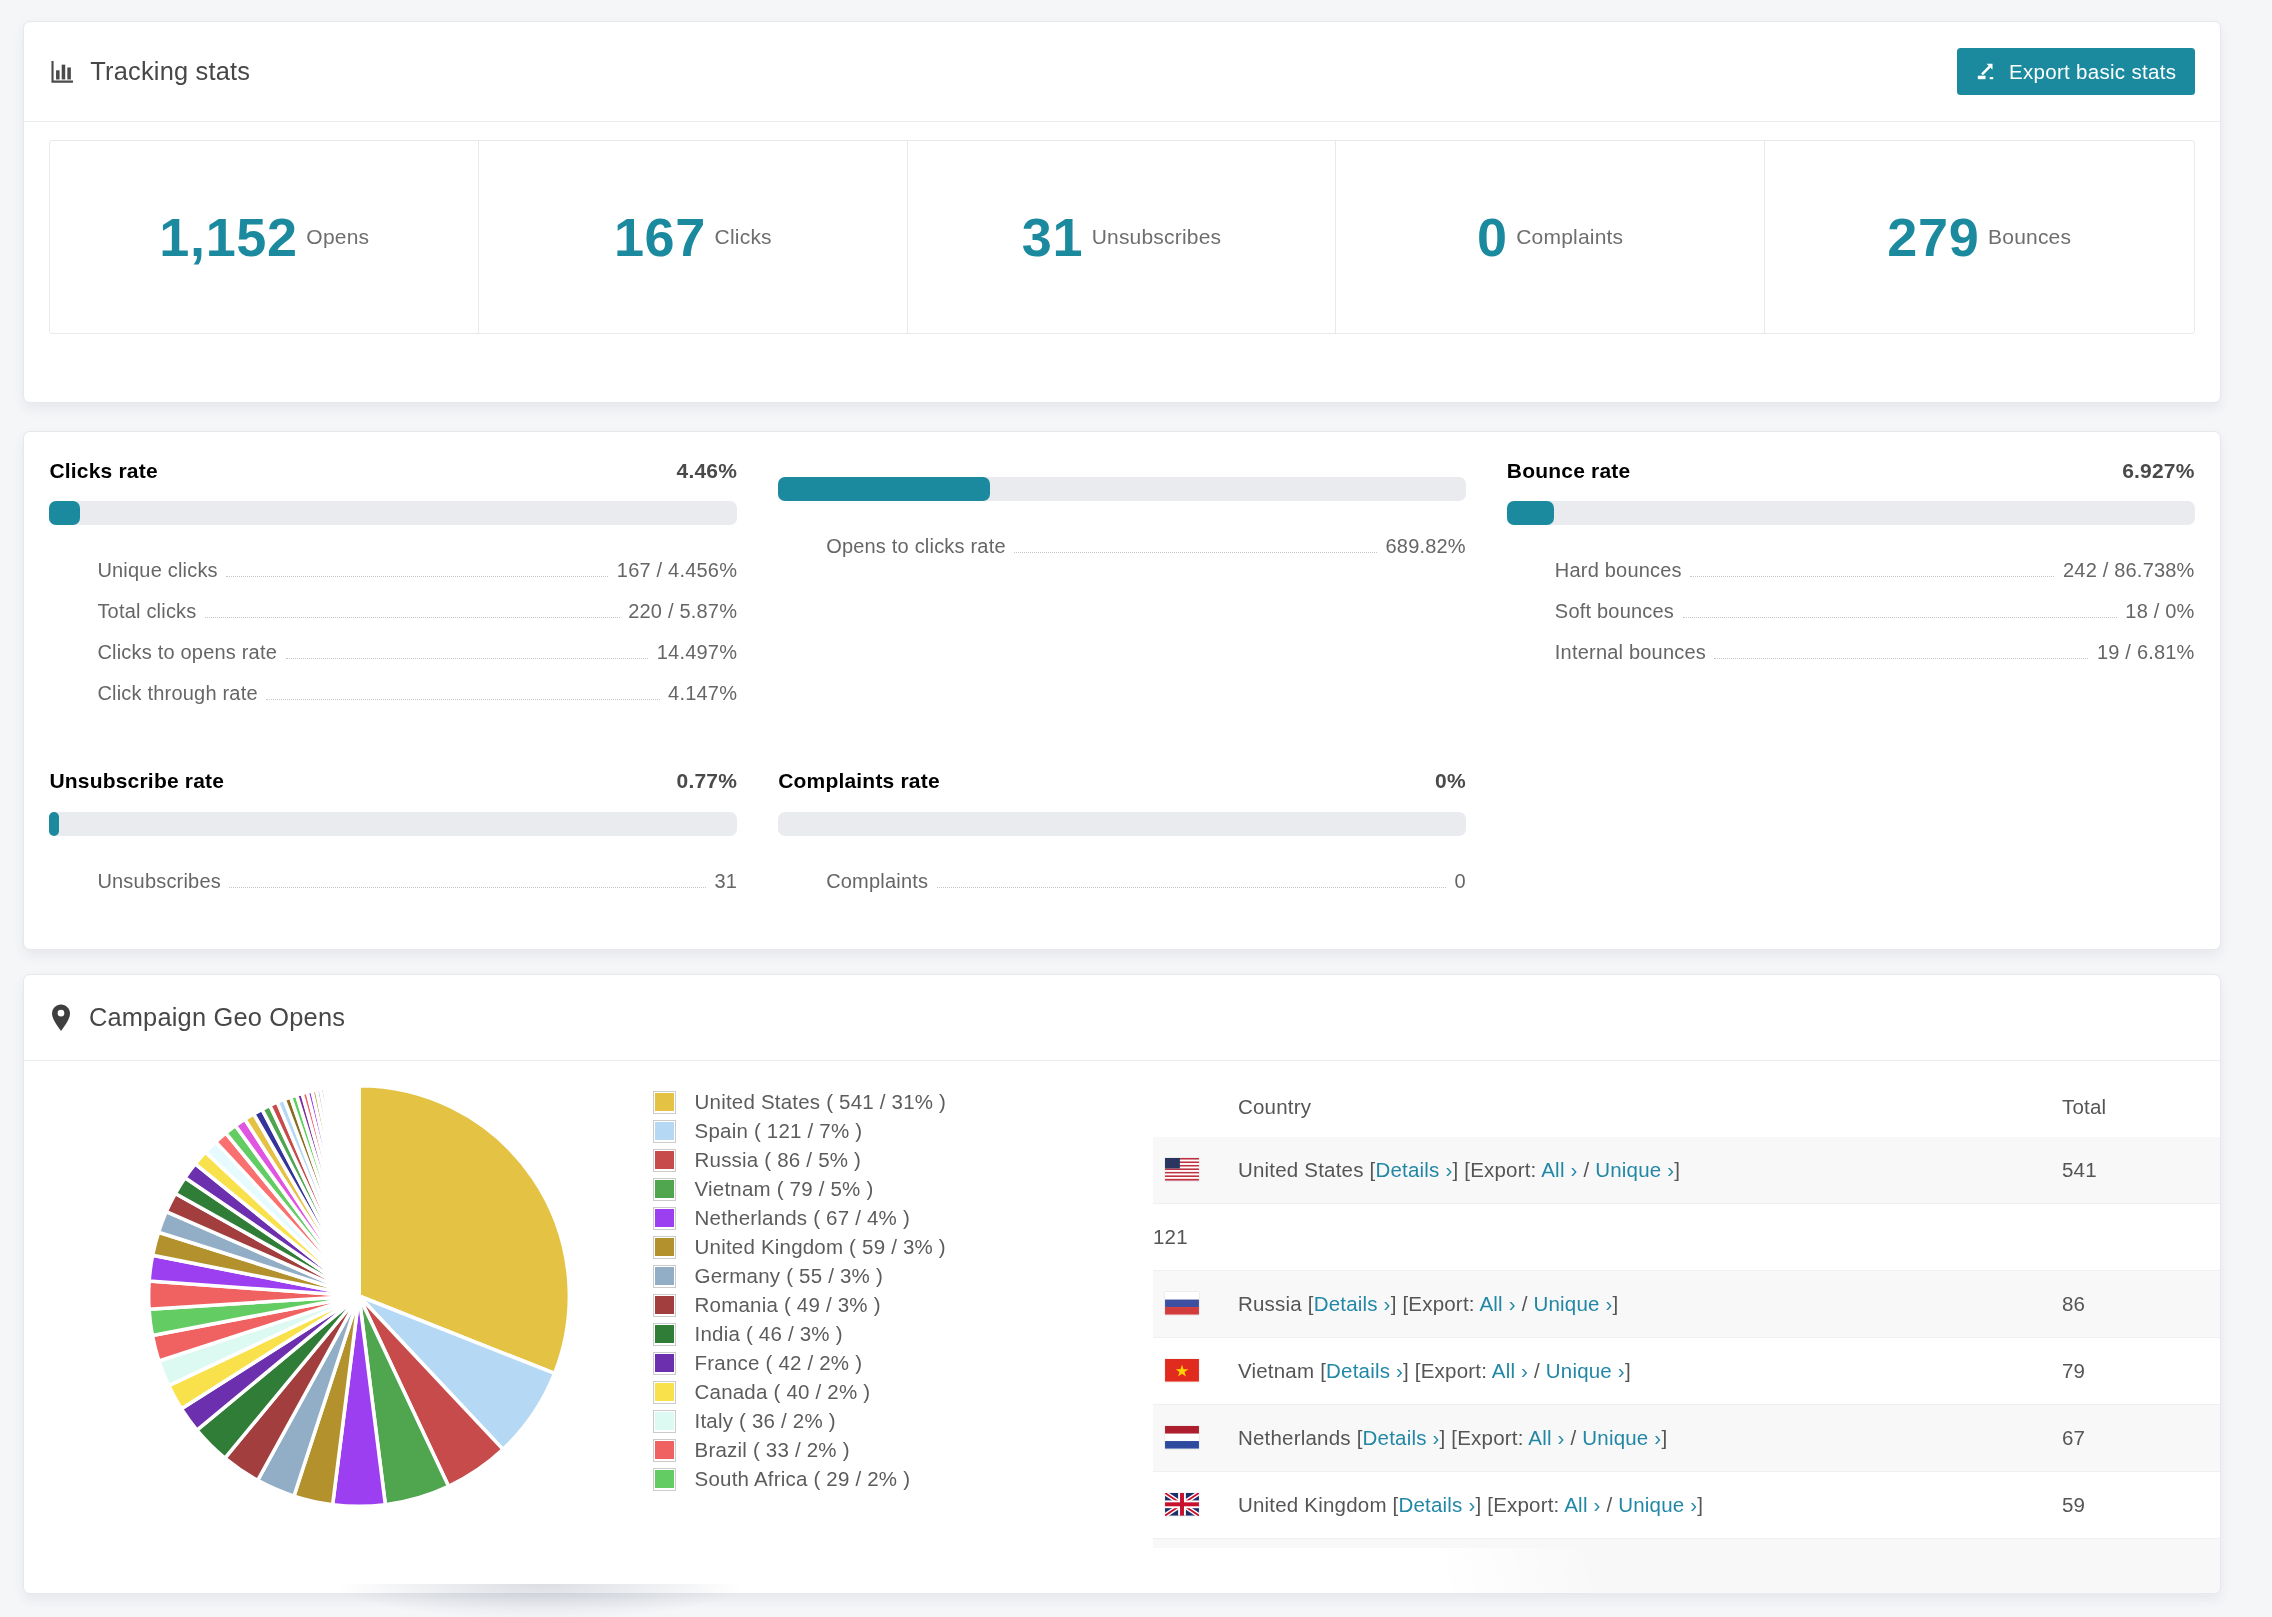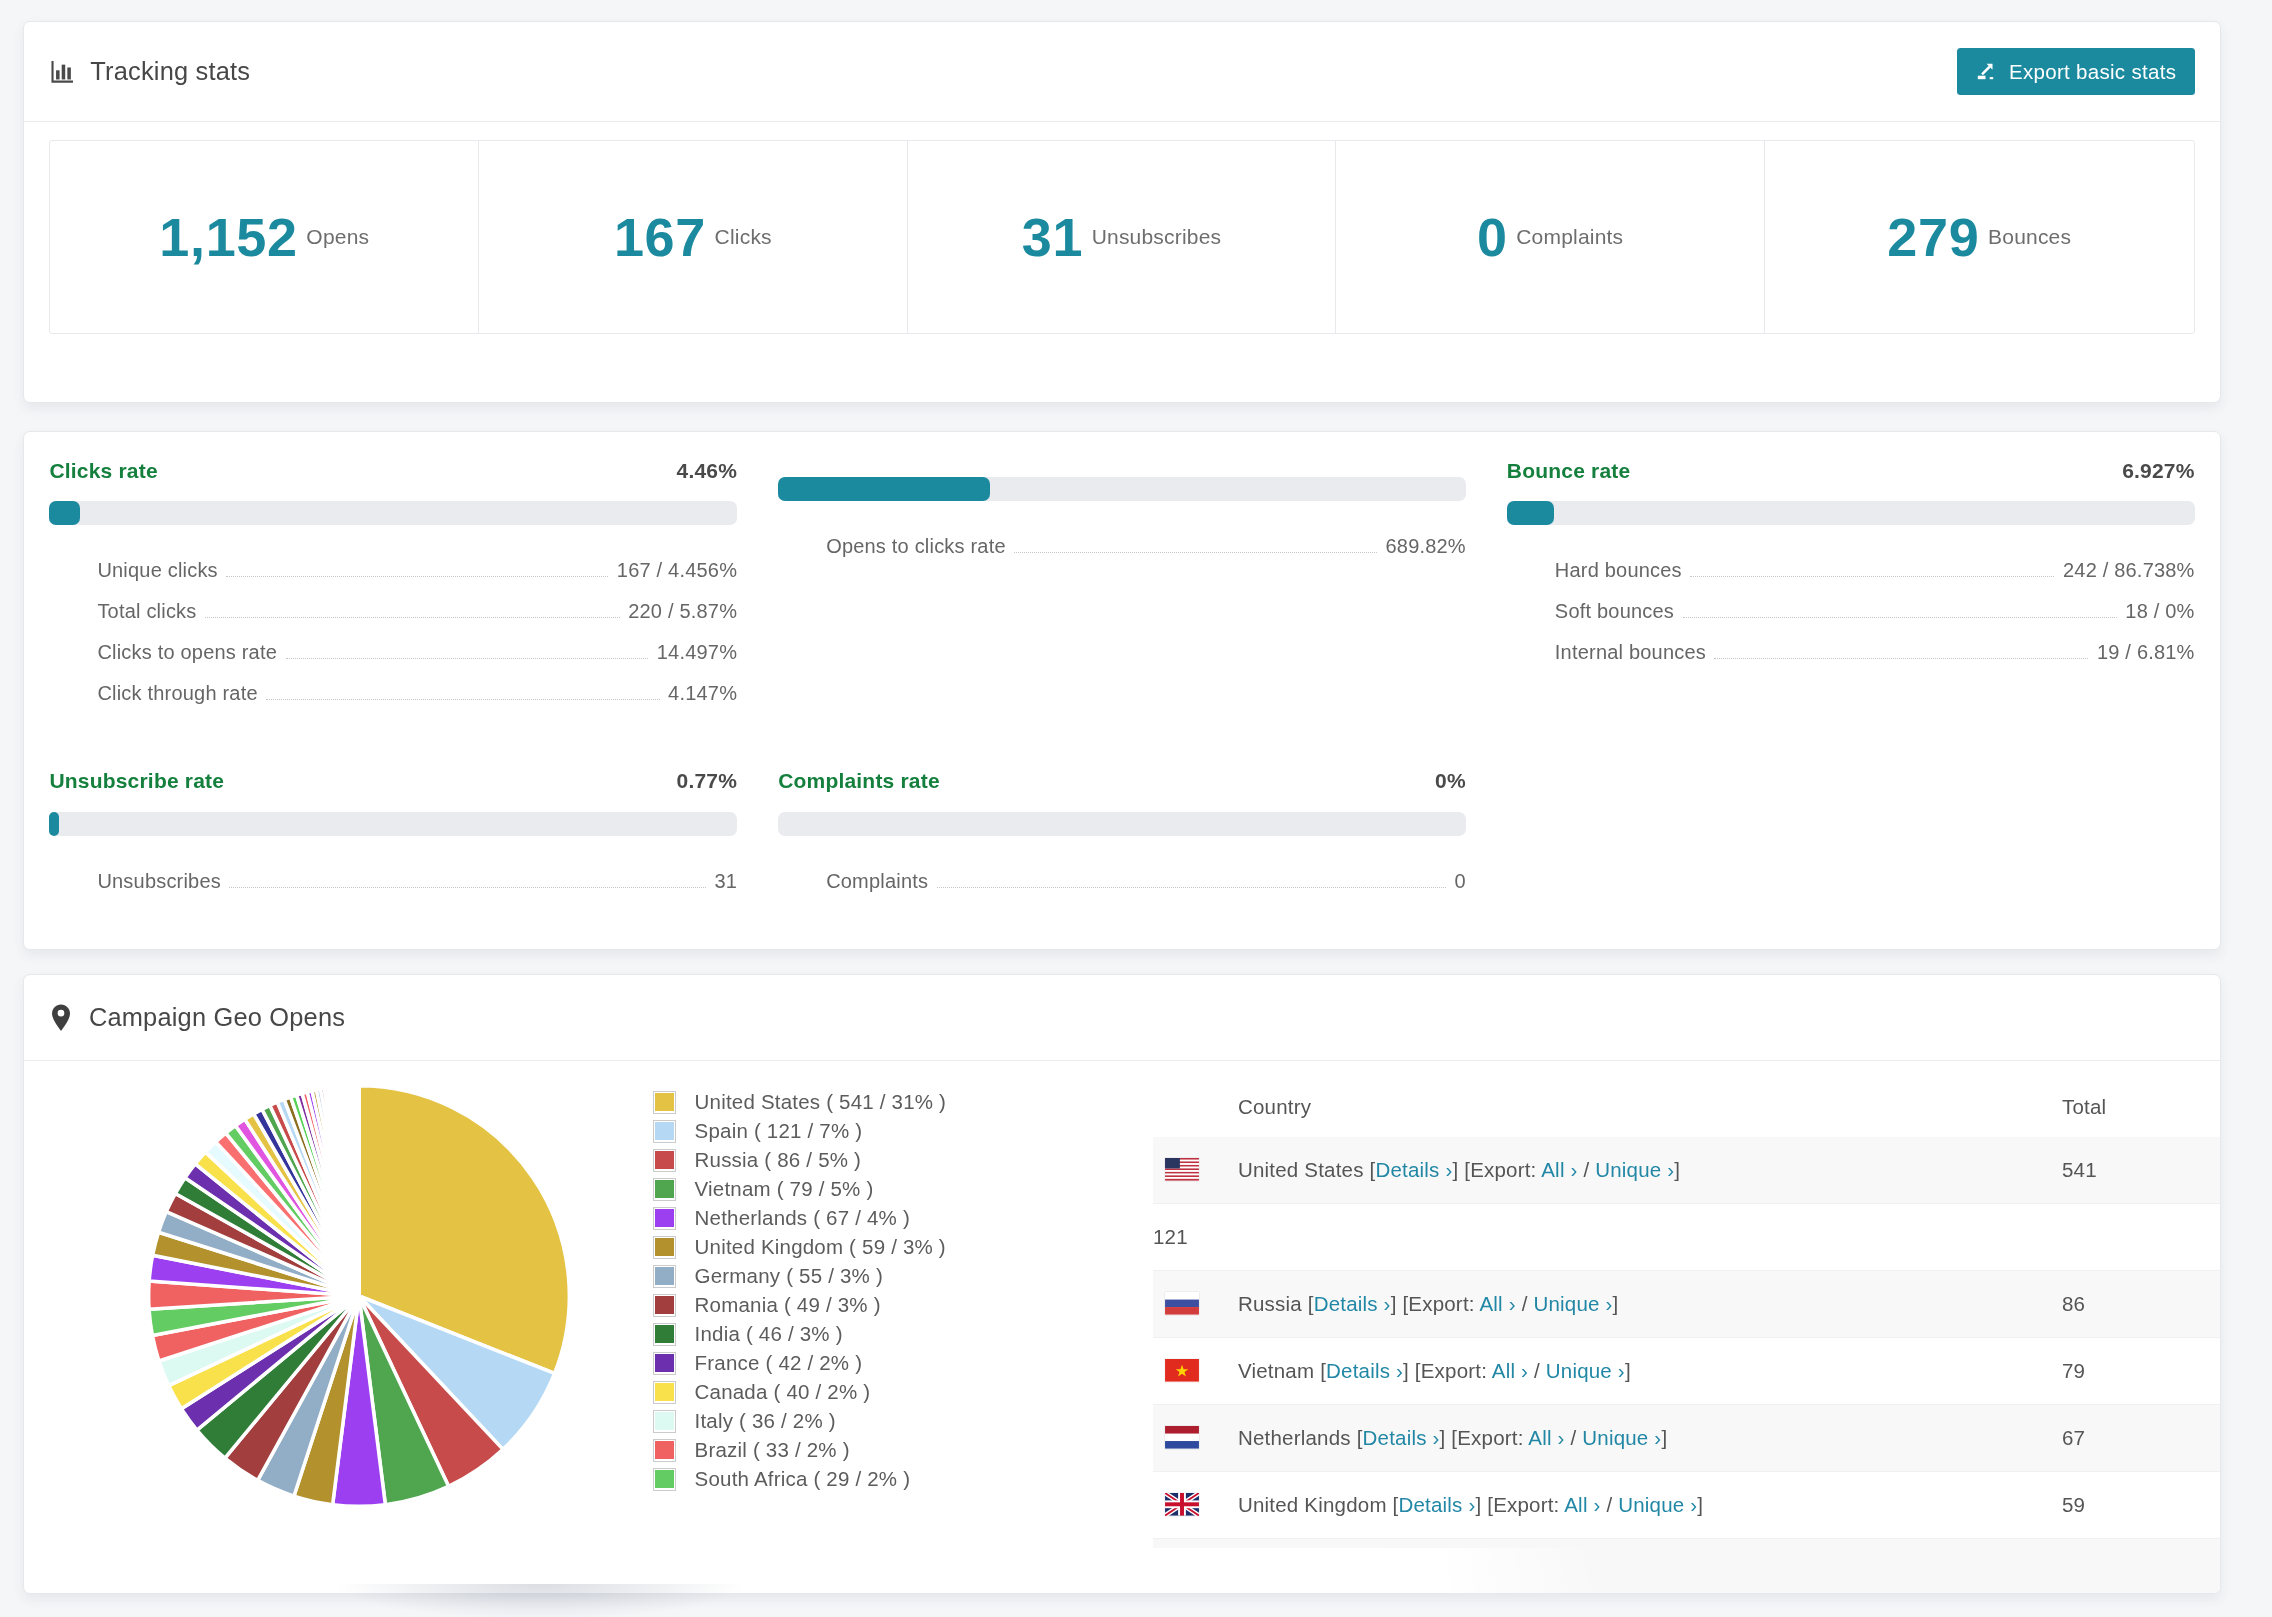--- a/index.html
+++ b/index.html
@@ -41,21 +41,21 @@
   }
   .stat-box:last-child{border-right:none;}
   .stat-value{font-size:54px;font-weight:700;color:#1b8a9e;letter-spacing:0.7px;}
   .stat-label{font-size:21px;color:#6e6e6e;}
   
   .rates-grid{
     padding:27px 25.4px;display:grid;grid-template-columns:repeat(3,1fr);
     column-gap:41px;row-gap:49px;
   }
   .rate-head{display:flex;justify-content:space-between;align-items:baseline;}
-  .rate-title{font-size:21px;font-weight:700;color:#15803d;}
+  .rate-title{font-size:21px;font-weight:700;color:#000000;}
   .rate-value{font-size:21px;font-weight:700;color:#4a4a4a;}
   .bar{margin-top:18.4px;height:24px;background:#e9ebef;border-radius:7px;}
   .fill{height:100%;background:#1b8a9e;border-radius:7px;}
   .detail-rows{margin-top:31px;margin-left:48px;}
   .detail-row{display:flex;align-items:baseline;font-size:20px;color:#666;height:41px;line-height:28px;}
   .leader{flex:1;border-bottom:1.4px dotted #c6c6c6;margin:0 8.5px;}
   .detail-val{white-space:nowrap;}
   
   .geo-content{position:relative;height:534px;}
   #geo-pie{position:absolute;left:107px;top:7px;}

